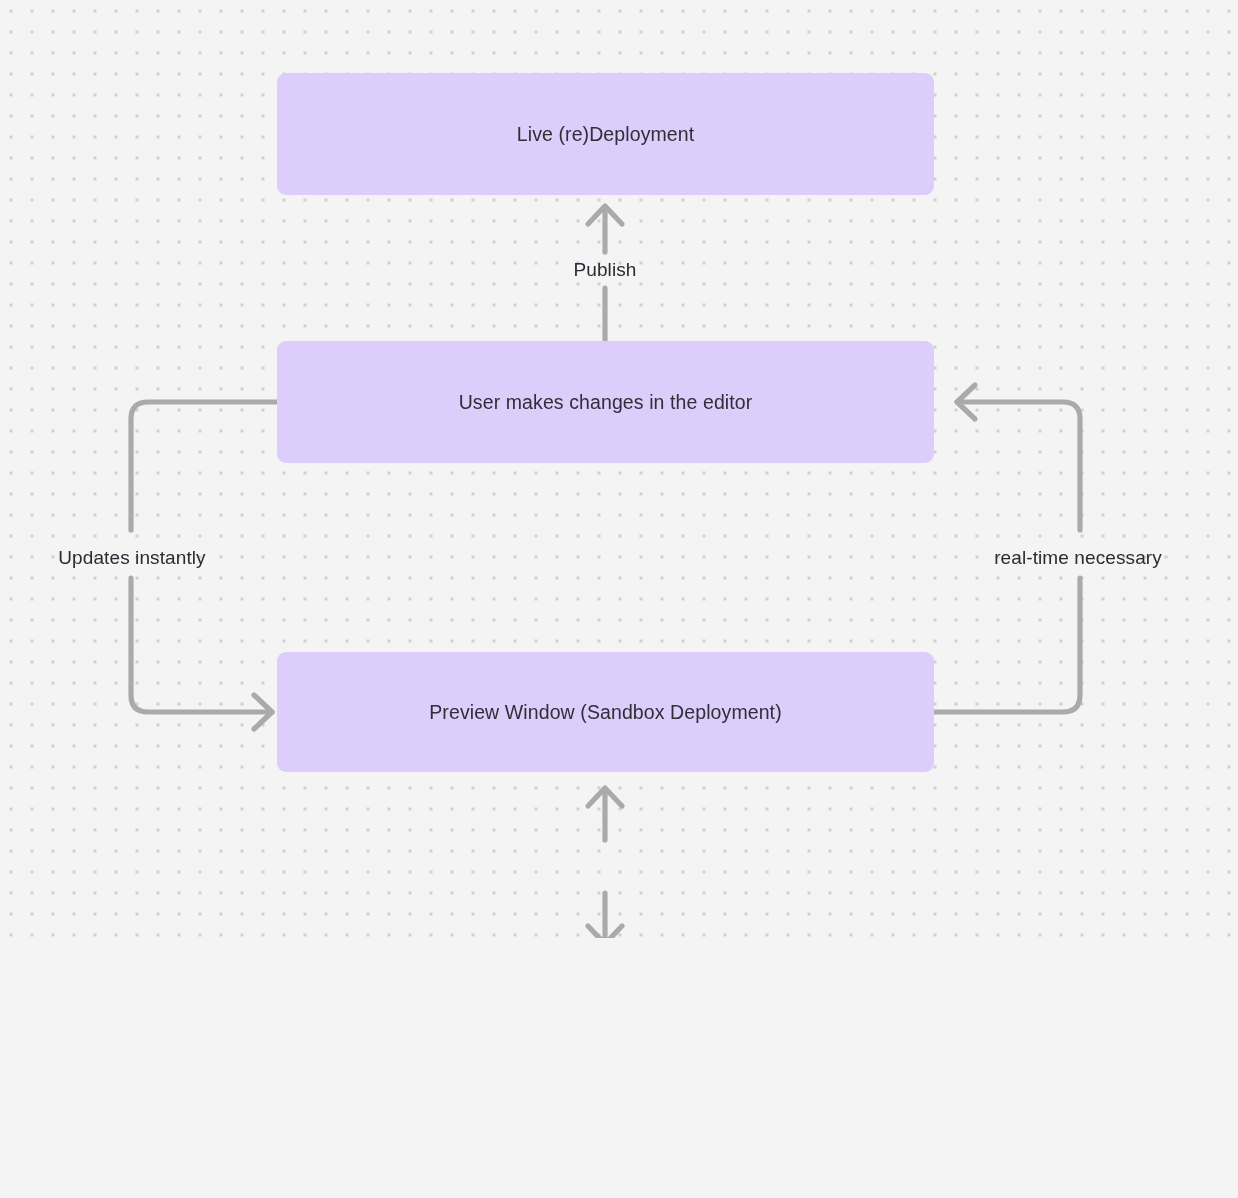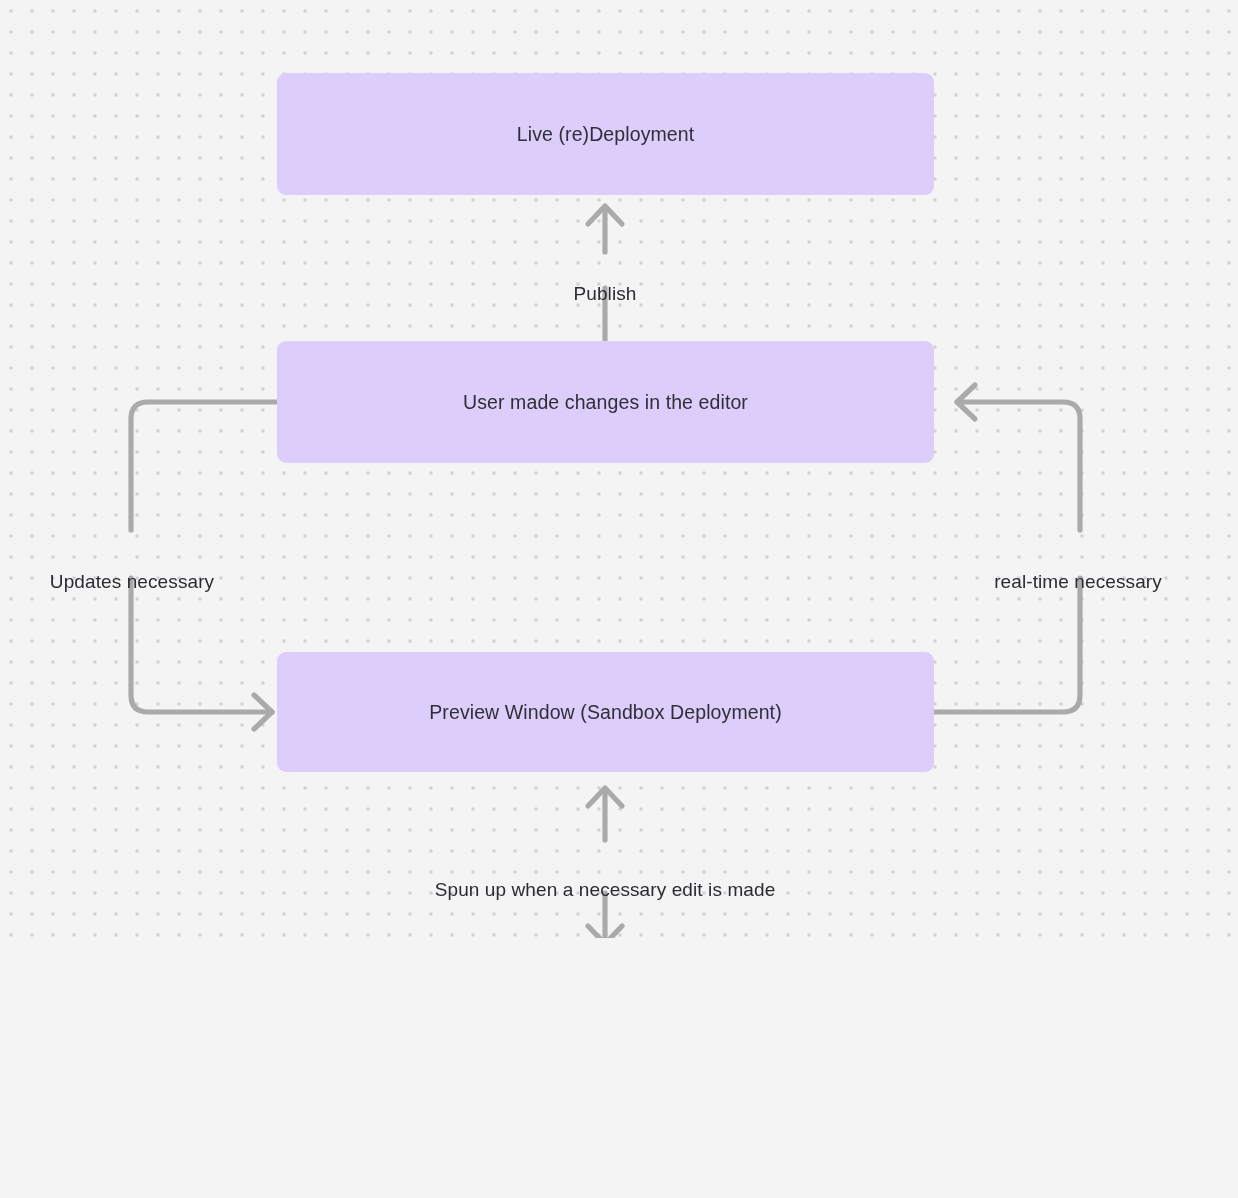--- a/index.html
+++ b/index.html
@@ -48,21 +48,20 @@
   .edge-label {
     position: absolute;
     font-size: 19px;
     color: #2b2b33;
     white-space: nowrap;
     letter-spacing: 0.1px;
     user-select: none;
   }
   .edge-label.center {
     transform: translate(-50%, -50%);
-    margin-top: 24px;
   }
   #node-live      { left: 277px; top: 73px;   width: 657px; height: 122px; }
   #node-user      { left: 277px; top: 341px;  width: 657px; height: 122px; }
   #node-preview   { left: 277px; top: 652px;  width: 657px; height: 120px; }
   #node-devserver { left: 277px; top: 959px;  width: 657px; height: 121px; }
 
   #label-publish   { left: 605px; top: 270px; }
   #label-updates   { left: 132px; top: 558px; }
   #label-feedback  { left: 1078px; top: 558px; }
   #label-spun      { left: 605px; top: 866px; }
@@ -101,29 +100,28 @@
       </g>
 
     </g>
   </svg>
 
   <div class="node" id="node-live">
     <span class="node-label">Live (re)Deployment</span>
   </div>
 
   <div class="node" id="node-user">
-    <span class="node-label">User made changes in the editor</span>
+    <span class="node-label">User makes changes in the editor</span>
   </div>
 
   <div class="node" id="node-preview">
     <span class="node-label">Preview Window (Sandbox Deployment)</span>
   </div>
 
 
   <div class="edge-label center" id="label-publish">Publish</div>
 
-  <div class="edge-label center" id="label-updates">Updates necessary</div>
+  <div class="edge-label center" id="label-updates">Updates instantly</div>
 
   <div class="edge-label center" id="label-feedback">real-time necessary</div>
 
-  <div class="edge-label center" id="label-spun">Spun up when a necessary edit is made</div>
 
 </div>
 
 </body></html>

